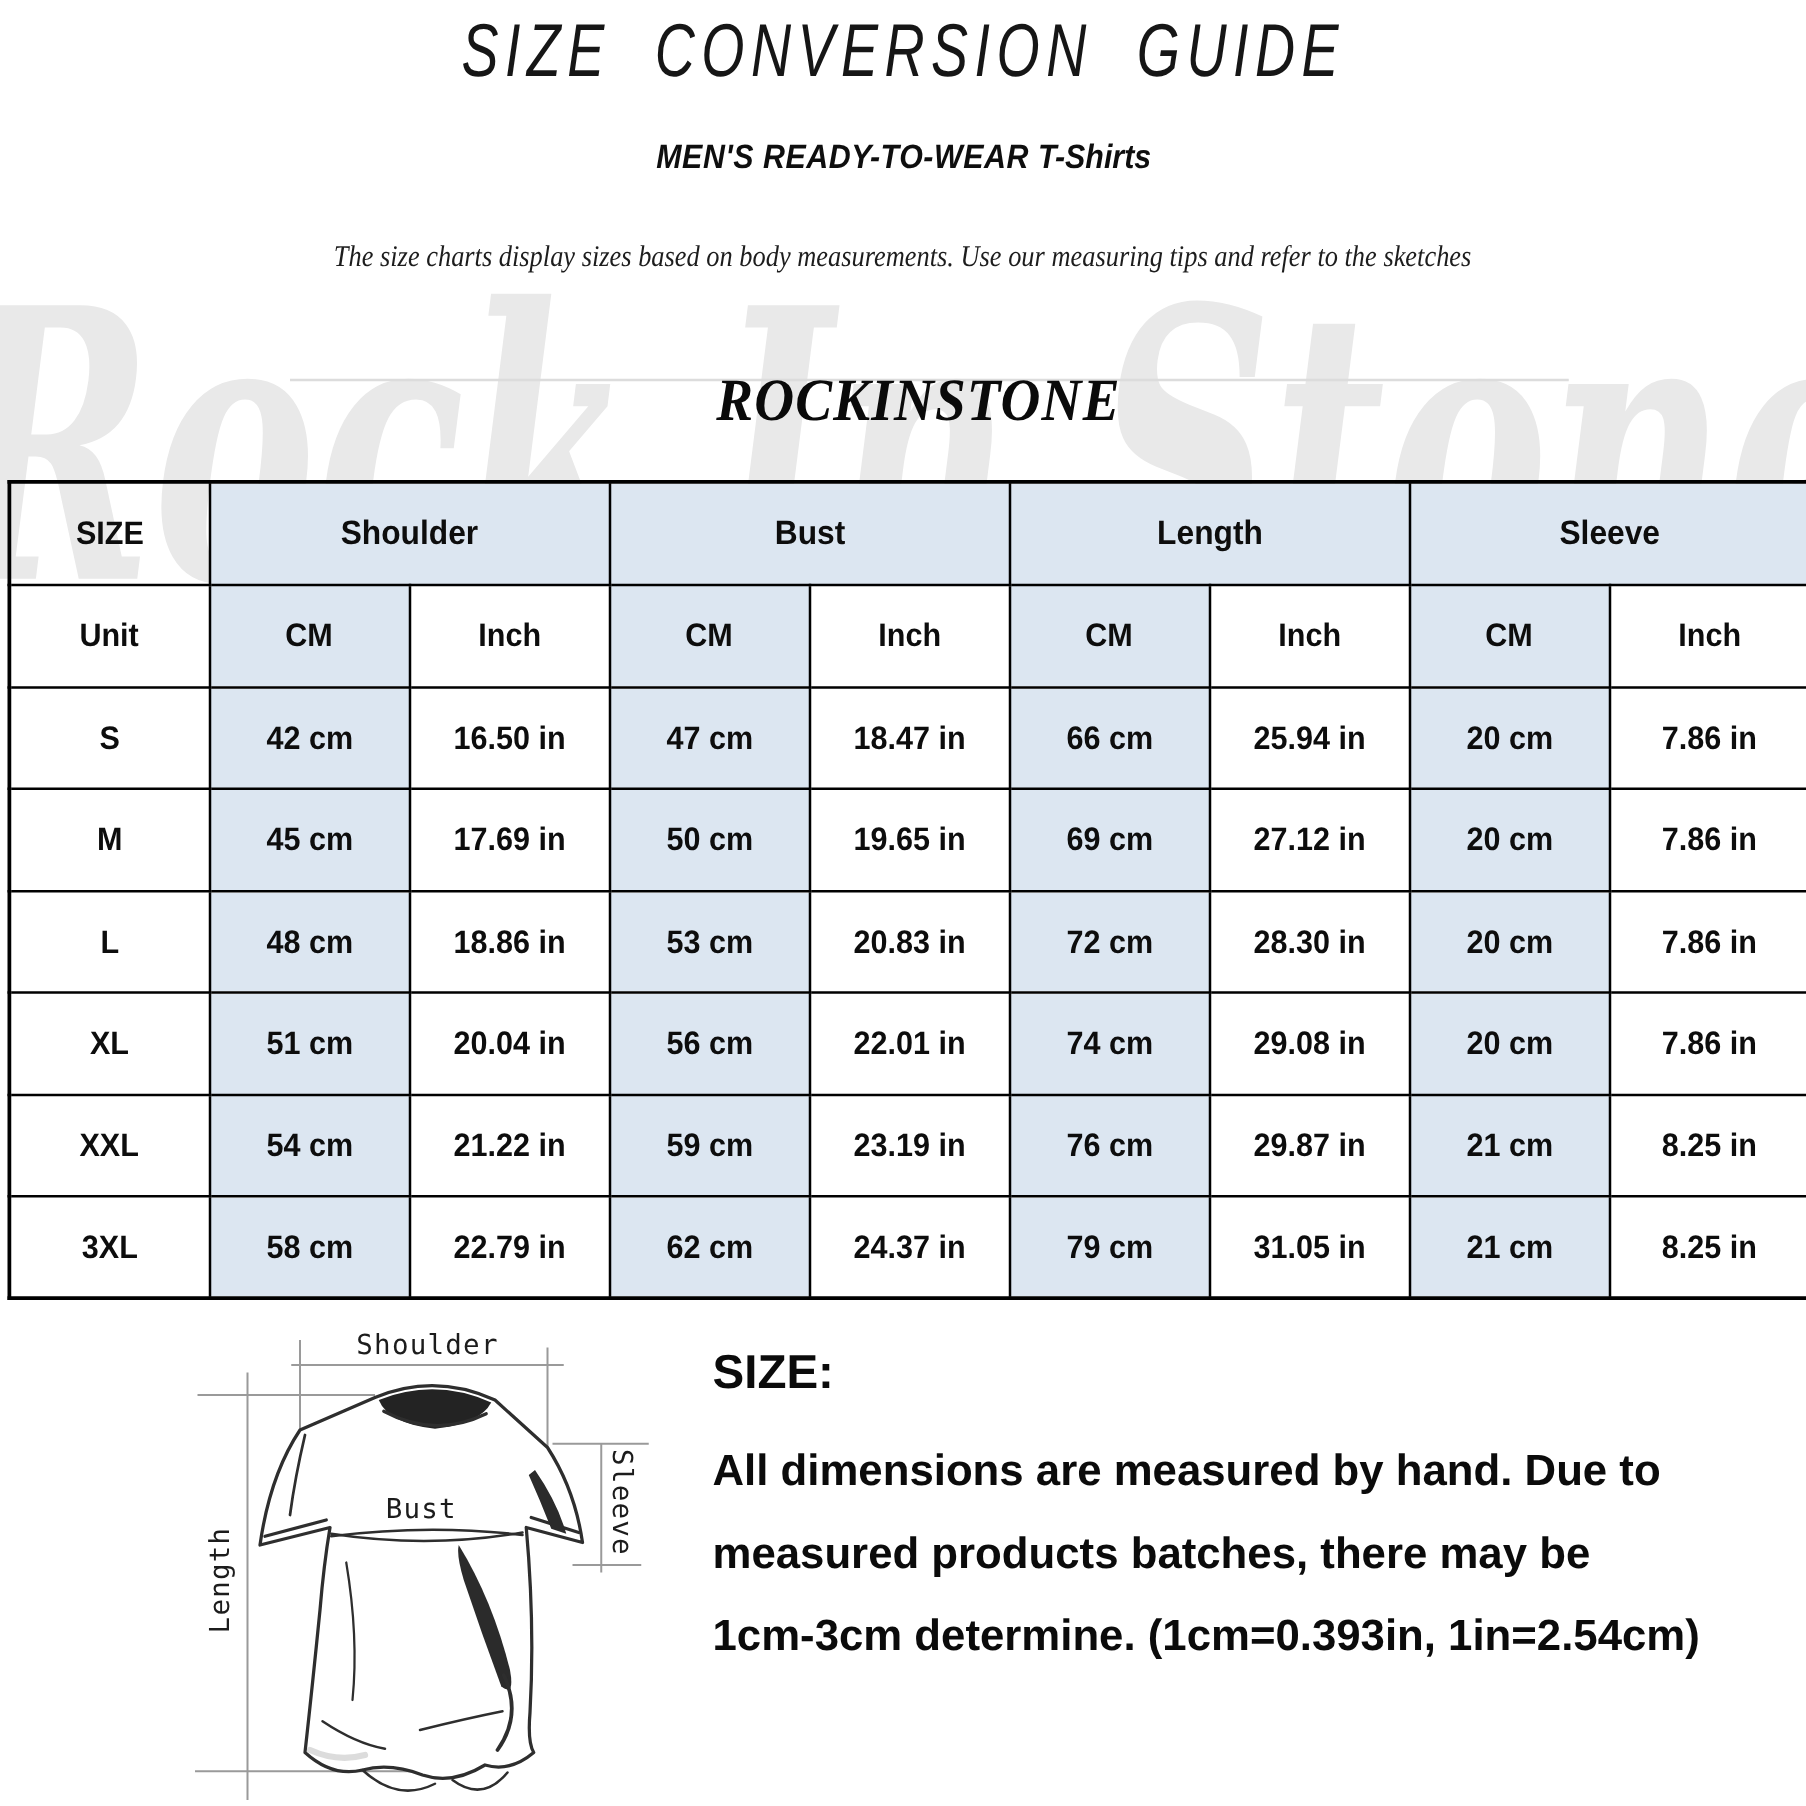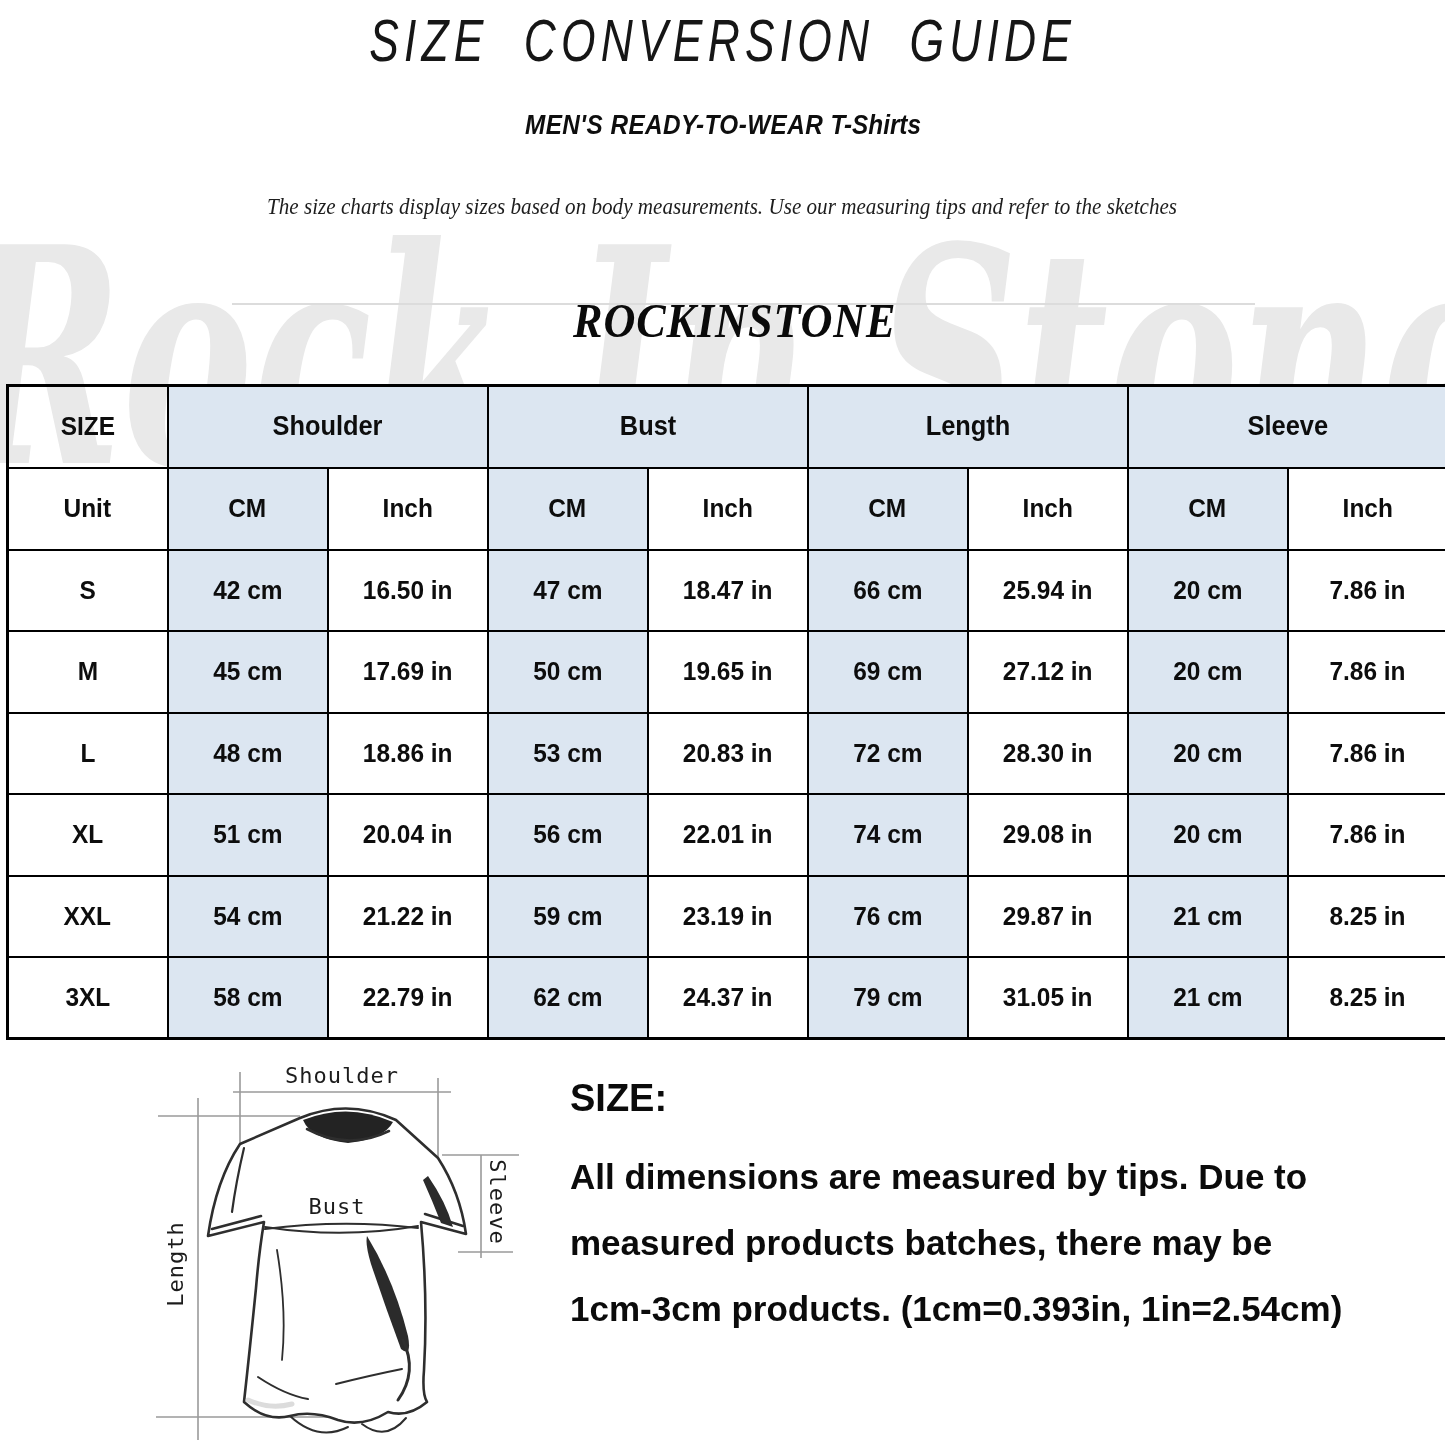--- a/index.html
+++ b/index.html
@@ -274,16 +274,16 @@
   </g>
 
   <text x="202" y="31" text-anchor="middle">Shoulder</text>
   <text x="197" y="162" text-anchor="middle">Bust</text>
   <text x="36" y="219" text-anchor="middle" transform="rotate(-90 36 212)">Length</text>
   <text x="357" y="157" text-anchor="middle" transform="rotate(90 357 150)">Sleeve</text>
 </svg>
 
 <div class="abs note">
   <div class="note-heading">SIZE:</div>
-  <div class="note-line">All dimensions are measured by tips. Due to</div>
+  <div class="note-line">All dimensions are measured by hand. Due to</div>
   <div class="note-line">measured products batches, there may be</div>
-  <div class="note-line">1cm-3cm products. (1cm=0.393in, 1in=2.54cm)</div>
+  <div class="note-line">1cm-3cm determine. (1cm=0.393in, 1in=2.54cm)</div>
 </div>
 
 </body></html>

